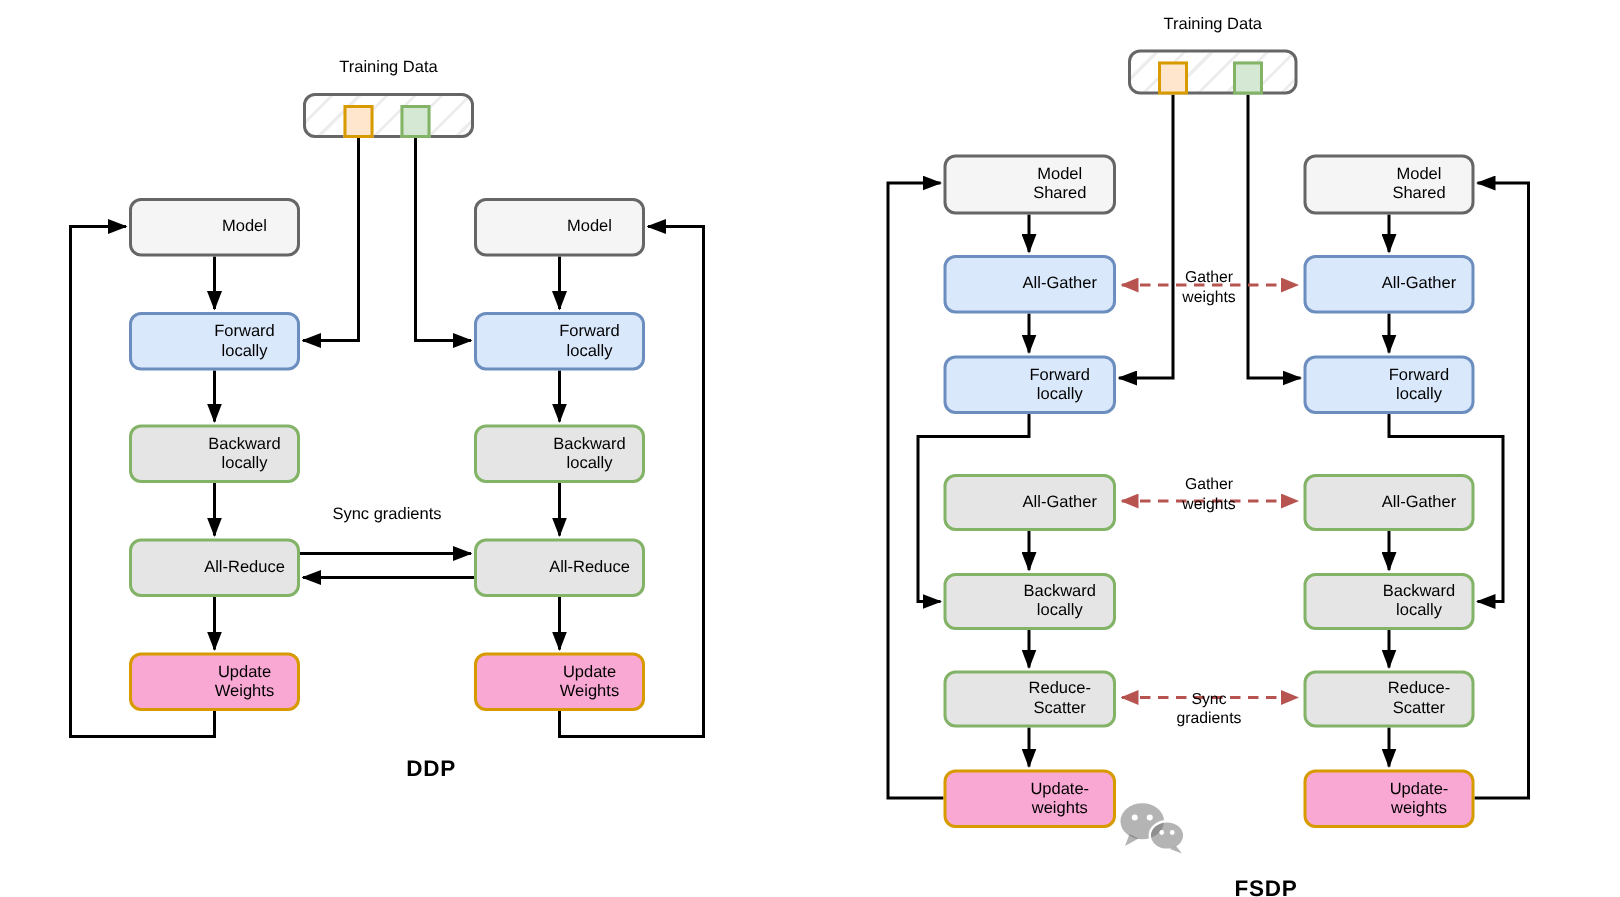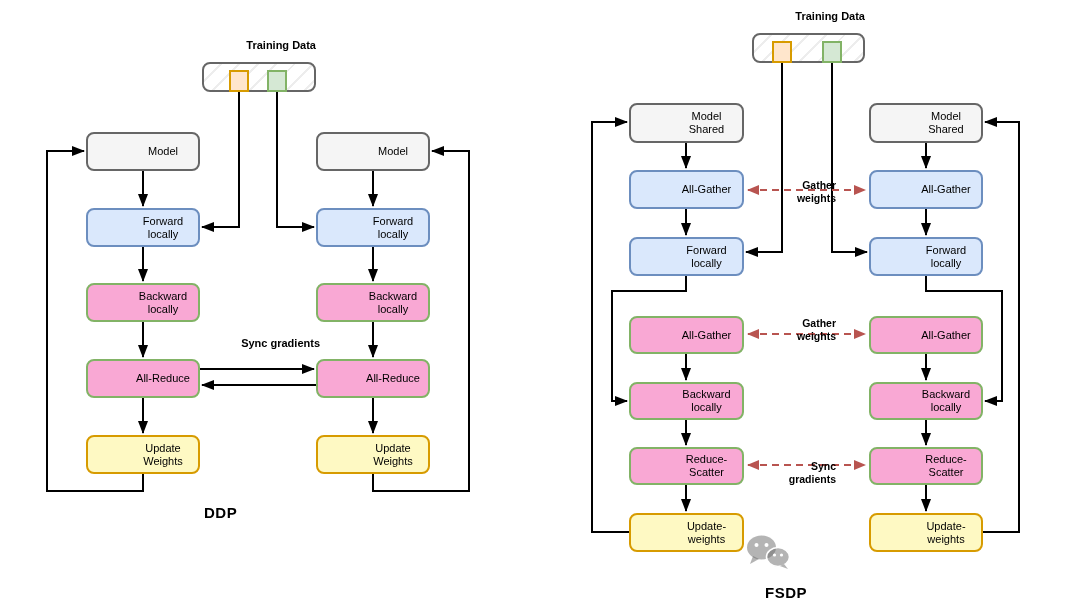--- a/index.html
+++ b/index.html
@@ -10,35 +10,35 @@
   #canvas{position:absolute;inset:0;width:1080px;height:598px;}
   svg.wires{position:absolute;left:0;top:0;z-index:1;}
   .node{
     position:absolute;z-index:2;box-sizing:border-box;
     border:2px solid #666;border-radius:8px;background:#f5f5f5;
     display:flex;align-items:center;justify-content:center;
     text-align:center;font-size:11px;line-height:13px;white-space:pre-line;padding-left:40px;
   }
   .node.gray  {background:#f5f5f5;border-color:#666666;}
   .node.blue  {background:#dae8fc;border-color:#6c8ebf;}
-  .node.green {background:#f9a8d4;border-color:#82b366;}
-  .node.orange{background:#fef9c3;border-color:#d79b00;}
+  .node.green {background:#e5e5e5;border-color:#82b366;}
+  .node.orange{background:#f9a8d4;border-color:#d79b00;}
   .databox{
     position:absolute;z-index:2;box-sizing:border-box;
     border:2px solid #666666;border-radius:8px;background:#ffffff;
     background-image:repeating-linear-gradient(135deg,
       rgba(0,0,0,0) 0px, rgba(0,0,0,0) 11px,
       rgba(0,0,0,0.07) 11px, rgba(0,0,0,0.07) 13px);
   }
   .shard{position:absolute;z-index:3;box-sizing:border-box;border:2px solid;}
   .shard.orange{background:#ffe6cc;border-color:#d79b00;}
   .shard.green {background:#d5e8d4;border-color:#82b366;}
-  .lbl{position:absolute;z-index:2;text-align:right;font-size:11px;line-height:12.5px;white-space:pre-line;font-weight:bold;}
+  .lbl{position:absolute;z-index:2;text-align:center;font-size:11px;line-height:12.5px;white-space:pre-line;}
   .small-lbl{font-size:10.5px;margin-top:20px;}
-  .title{position:absolute;z-index:5;text-align:left;font-size:15px;font-weight:700;letter-spacing:0.5px;}
+  .title{position:absolute;z-index:5;text-align:right;font-size:15px;font-weight:700;letter-spacing:0.5px;}
   .watermark{
     position:absolute;z-index:4;display:flex;align-items:flex-start;
     left:746px;top:535px;pointer-events:none;
   }
   .watermark .wm-text{
     font-size:28px;line-height:30px;letter-spacing:1px;
     color:rgba(105,105,105,0.42);margin-left:7px;white-space:nowrap;
   }
 </style>
 </head>

